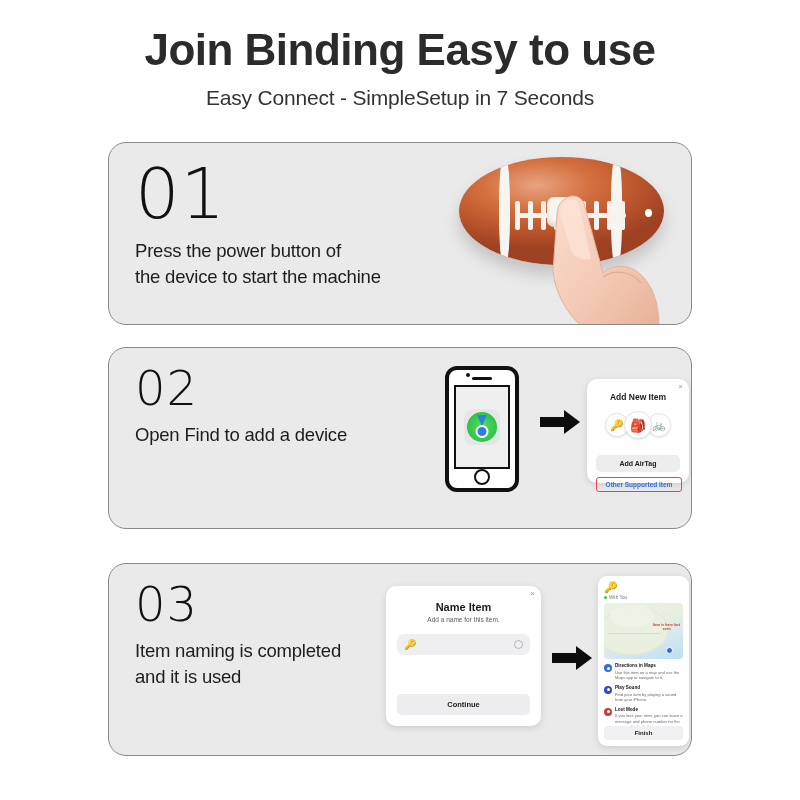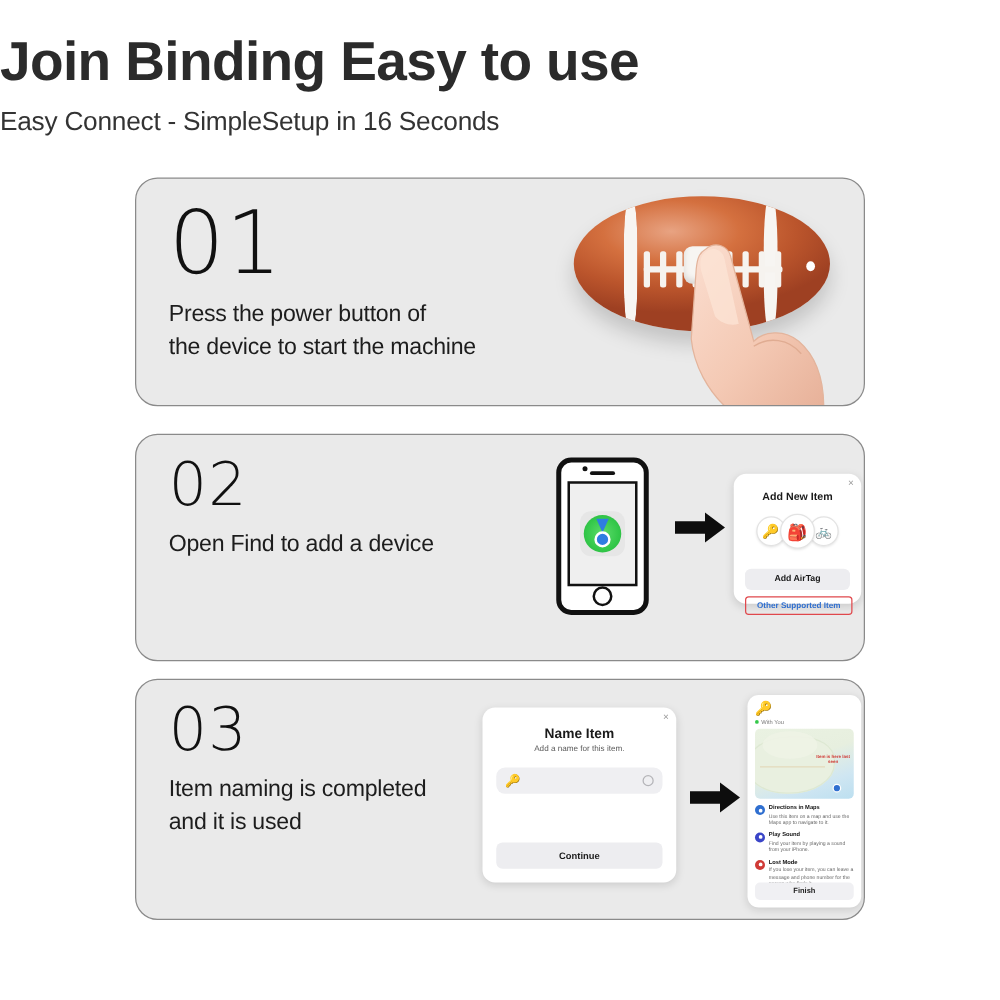--- a/index.html
+++ b/index.html
@@ -4,40 +4,40 @@
 <style>
   html,body{margin:0;padding:0;}
   body{
     width:800px;height:800px;background:#ffffff;
     font-family:"Liberation Sans","DejaVu Sans",sans-serif;
     color:#222;overflow:hidden;position:relative;
   }
   .page{width:800px;height:800px;position:relative;}
 
   
-  .header{width:100%;text-align:left;padding-top:26px;}
+  .header{width:100%;text-align:center;padding-top:26px;}
   .title{
     font-size:44px;font-weight:bold;letter-spacing:-0.5px;
     color:#2b2b2b;line-height:1.08;margin:0;
   }
   .subtitle{
     font-size:21px;font-weight:normal;color:#333;
     margin:12px 0 0 0;letter-spacing:-0.2px;
   }
 
   
   .cards{position:absolute;left:108px;top:142px;width:584px;}
   .card{
     position:relative;width:584px;background:#eaeaea;
     border:1.2px solid #8a8a8a;border-radius:18px;
     box-sizing:border-box;overflow:hidden;
   }
   .card1{height:183px;}
   .card2{height:182px;margin-top:22px;}
-  .card3{height:193px;margin-top:14px;}
+  .card3{height:193px;margin-top:34px;}
 
   .card-text{position:absolute;left:26px;top:18px;z-index:4;}
   .step-num{
     font-size:48px;font-weight:300;color:#111;line-height:0.95;
     letter-spacing:1px;font-family:"DejaVu Sans",sans-serif;
   }
   .card1 .step-num{font-size:70px;}
   .card-desc{
     font-size:18.5px;color:#1d1d1d;line-height:1.42;
     margin-top:10px;white-space:pre-line;letter-spacing:-0.2px;
@@ -185,21 +185,21 @@
     color:#1a1a1a;padding:4px 0;
   }
 </style>
 </head>
 <body>
 
 <div class="page">
 
   <div class="header">
     <h1 class="title">Join Binding Easy to use</h1>
-    <p class="subtitle">Easy Connect - SimpleSetup in 16 Seconds</p>
+    <p class="subtitle">Easy Connect - SimpleSetup in 7 Seconds</p>
   </div>
 
   <div class="cards">
 
     <div class="card card1">
       <div class="card-text">
         <div class="step-num">01</div>
         <div class="card-desc">Press the power button of
 the device to start the machine</div>
       </div>

